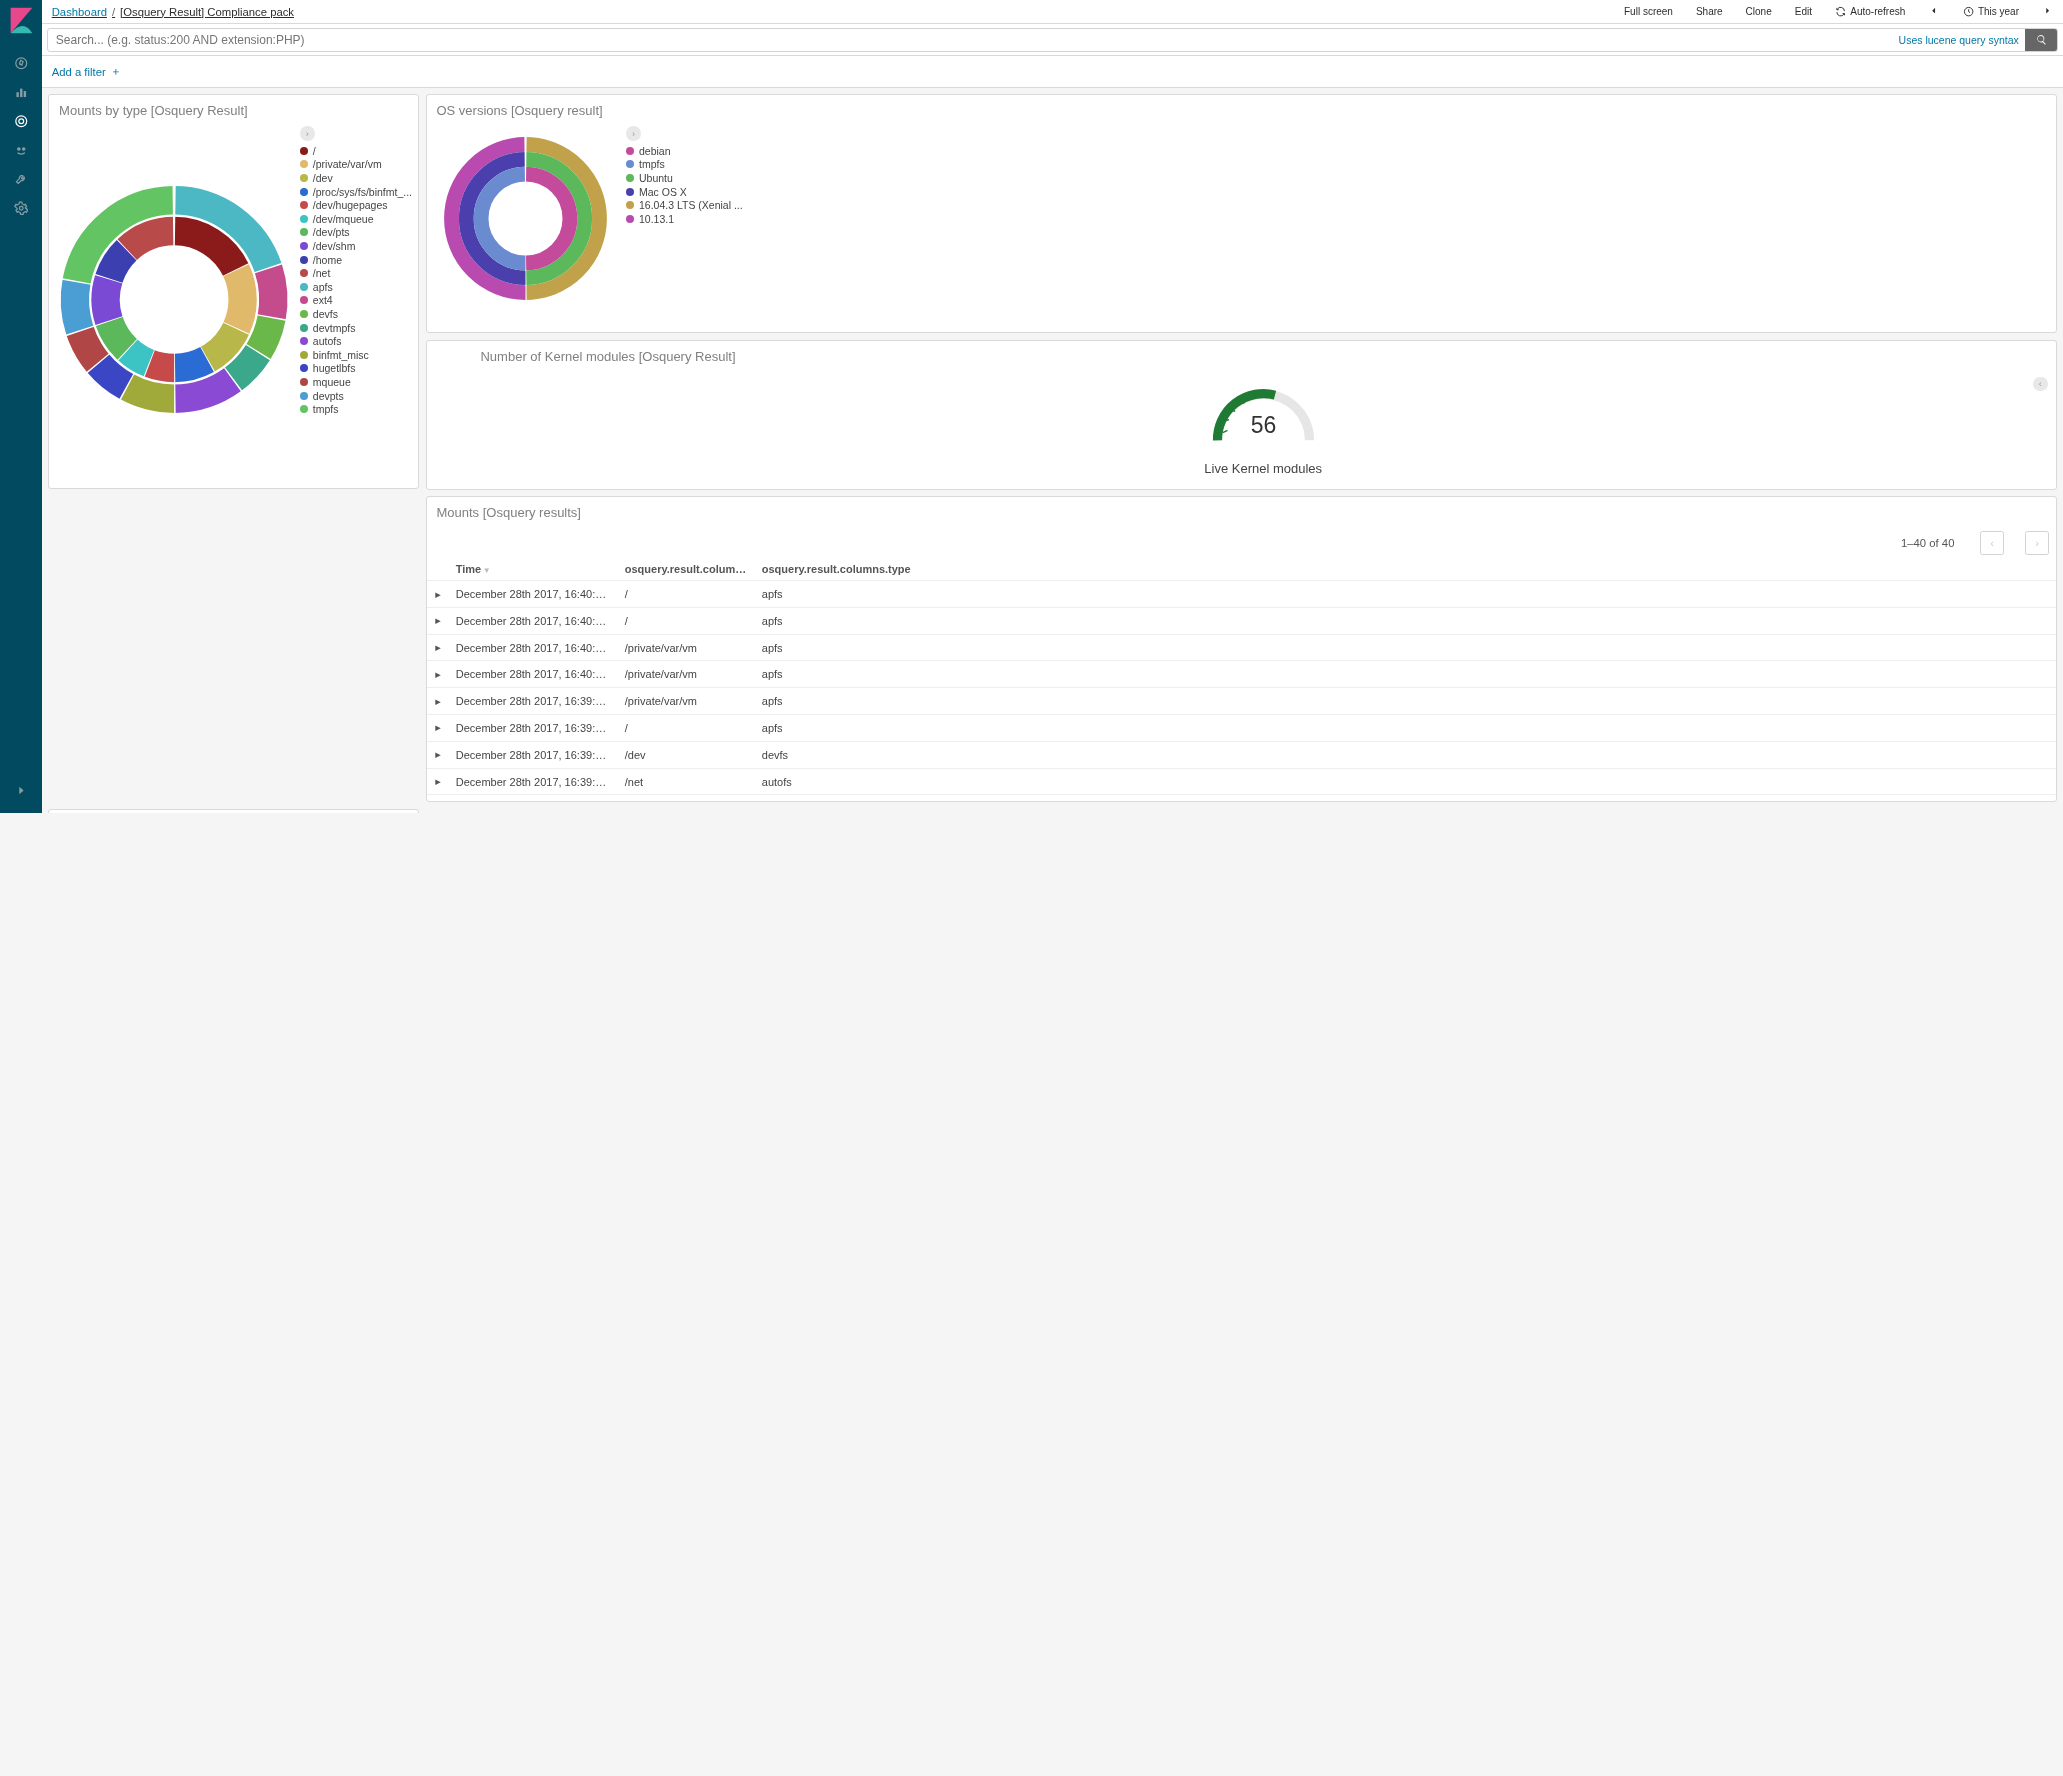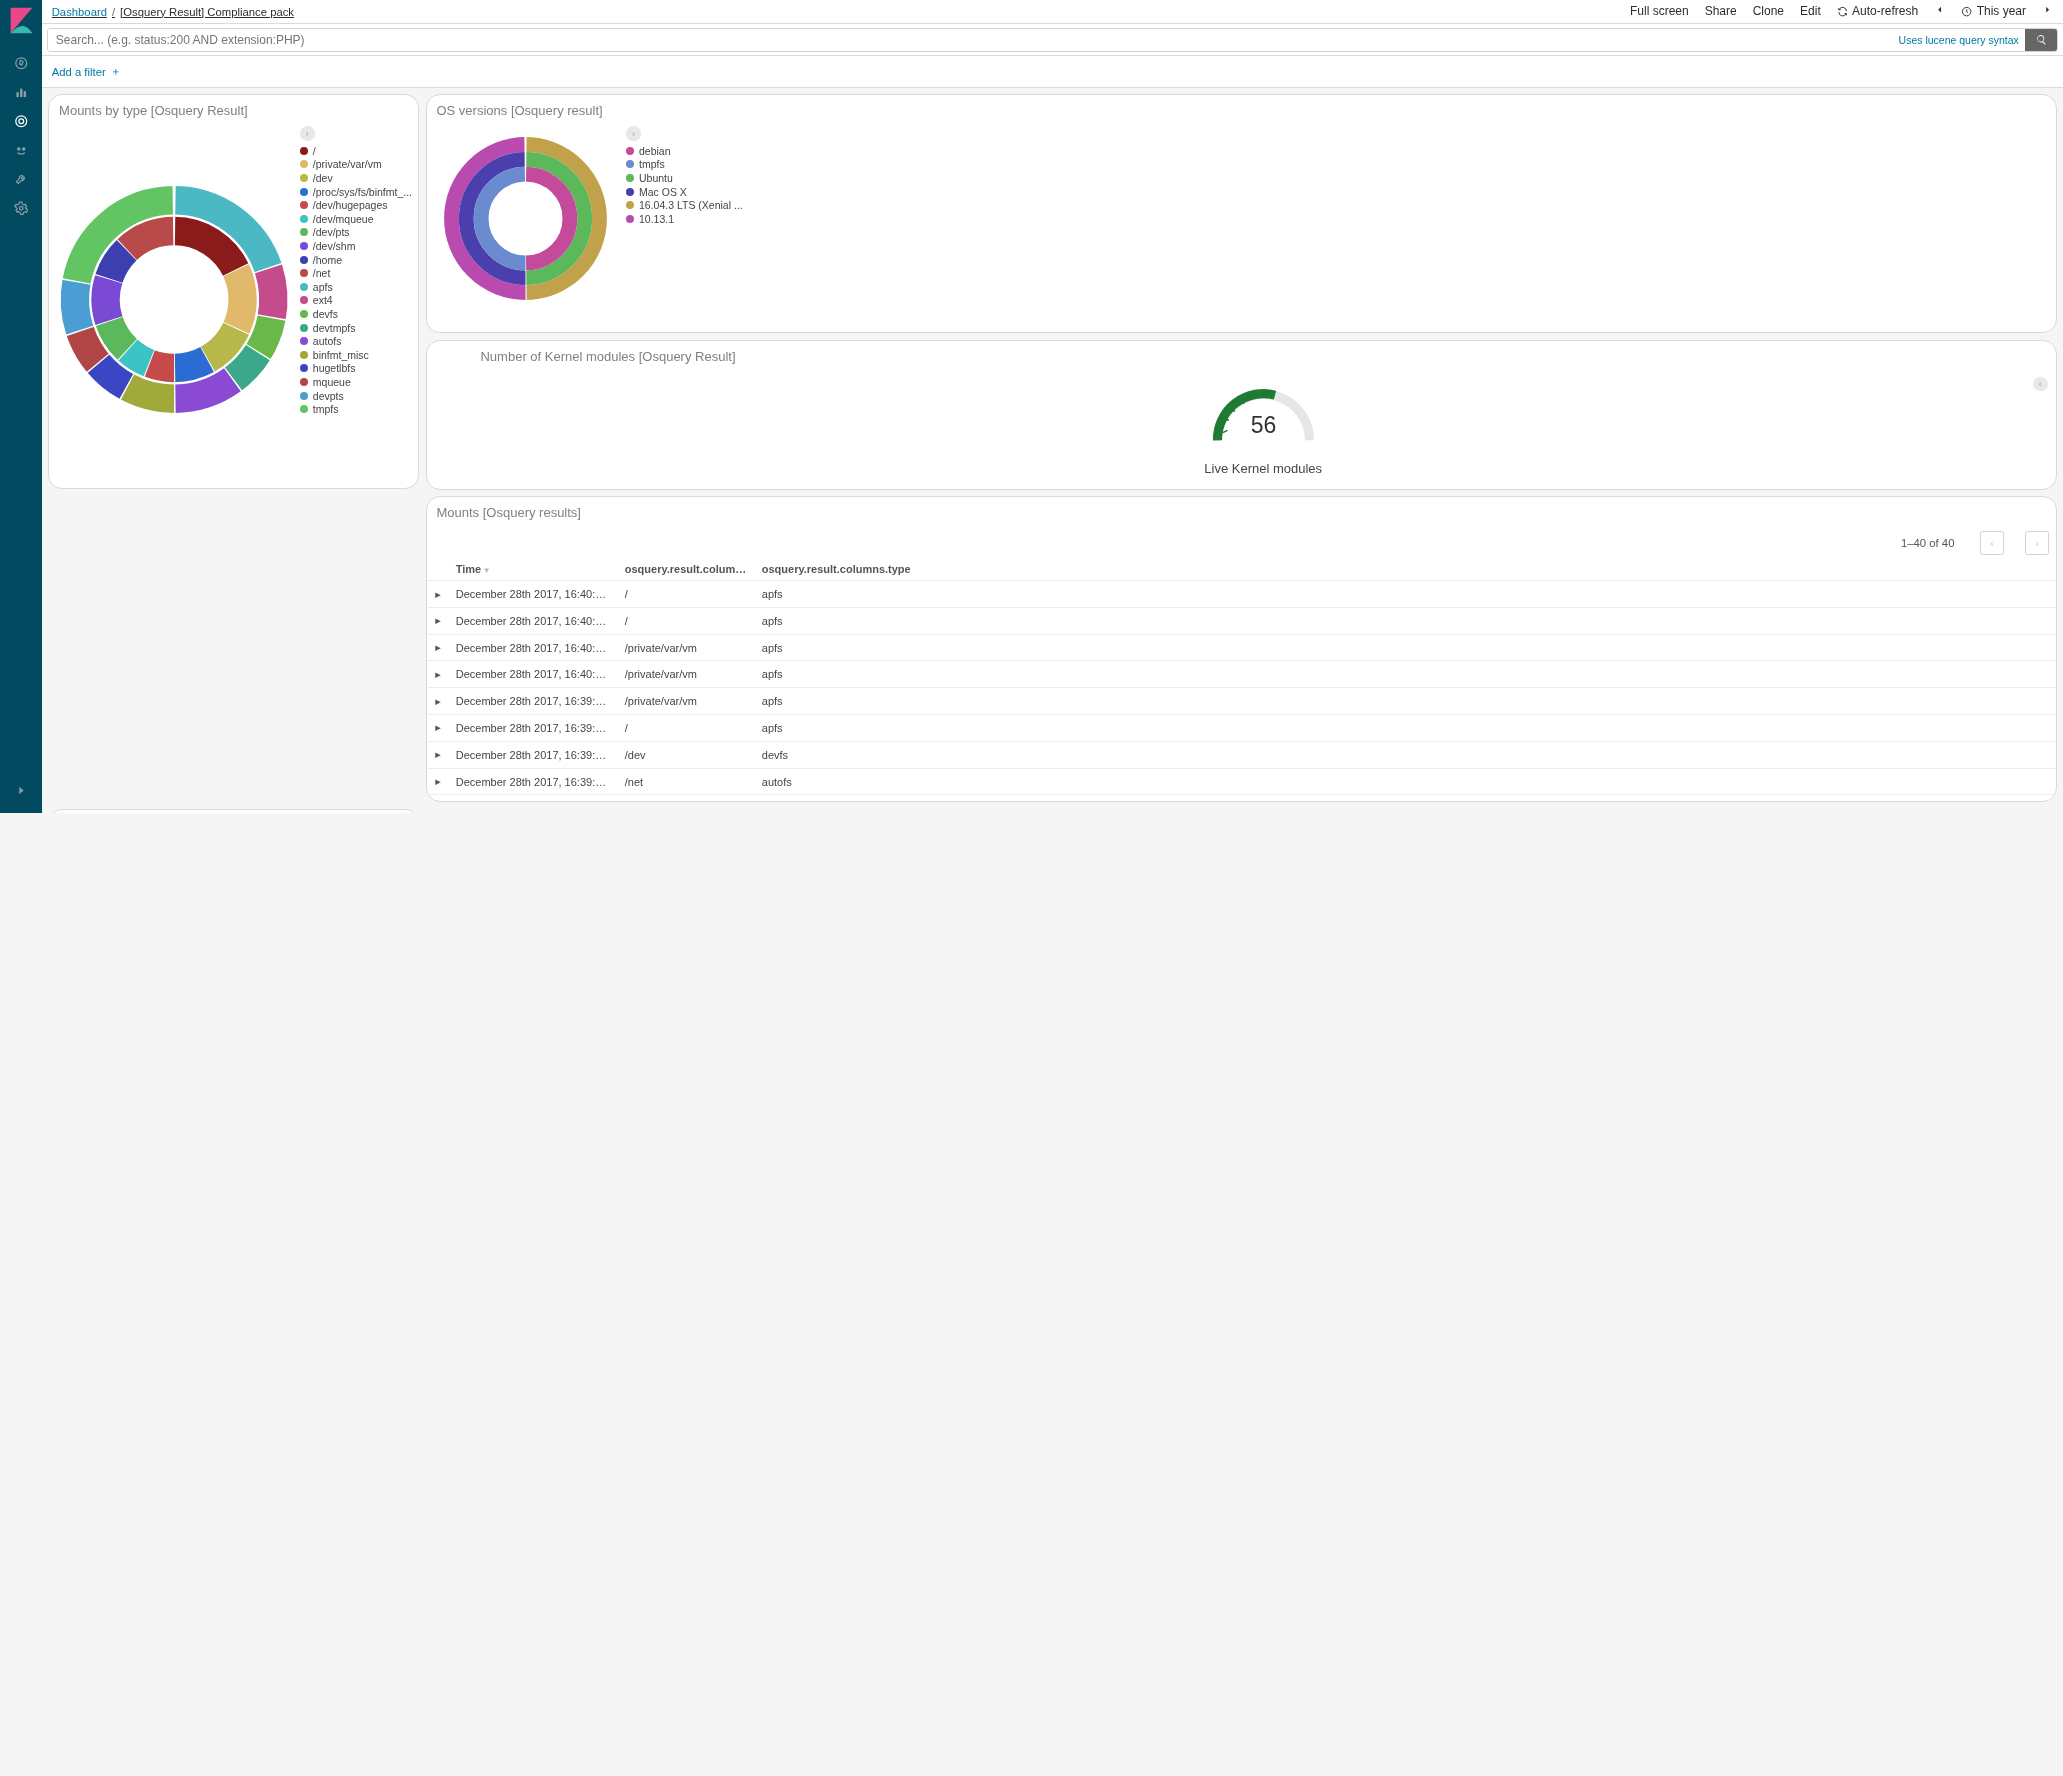--- a/index.html
+++ b/index.html
@@ -46,21 +46,21 @@
     align-items: center;
     padding: 0 9.7px;
     border-bottom: 0.8px solid #d9d9d9;
     font-size: 11.3px;
   }
   .breadcrumb { display:flex; align-items:center; gap: 5px; text-decoration: underline; }
   .breadcrumb a { color: #0079a5; text-decoration: none; }
   .breadcrumb .sep { color: #666; }
   .breadcrumb .cur { color: #2d2d2d; }
   .top-actions { margin-left: auto; display: flex; align-items:center; gap: 16px; }
-  .top-actions .act { color: #2d2d2d; cursor:pointer; font-size:12px; }
+  .top-actions .act { color: #2d2d2d; cursor:pointer; font-size:10px;margin-left:7px; }
   .top-actions .icn { display:inline-flex; align-items:center; gap:4px; }
   .top-actions svg { width:11.3px; height:11.3px; }
   .topbar2 {
     height: 32px; background:#fff; display:flex; align-items:center;
     padding: 0 4.8px; border-bottom:0.8px solid #d9d9d9;
   }
   .searchwrap {
     flex:1; height:24px; border:0.8px solid #d3d3d3; border-radius:3.2px;
     display:flex; align-items:center; overflow:hidden; background:#fff;
   }
@@ -78,21 +78,21 @@
     height: 32px; background:#fff; display:flex; align-items:center;
     padding: 0 9.7px; border-bottom:0.8px solid #d9d9d9;
   }
   .addfilter { color:#0079a5; cursor:pointer; display:flex; align-items:center; gap:4.8px; font-size:11.3px; }
   .content {
     flex:1; overflow:auto; padding:6.4px; background:#f5f5f5;
     display:grid; grid-template-columns: 371px 1fr; gap:6.4px;
     grid-auto-rows: min-content;
   }
   .panel {
-    background:#fff; border:0.8px solid #d9d9d9; border-radius:14px;
+    background:#fff; border:0.8px solid #d9d9d9; border-radius:3px;
     display:flex; flex-direction:column;
   }
   .panel-title {
     padding: 8px 9.7px; color:#808080; font-size:13px; font-weight:400;
   }
   .panel-body { flex:1; position:relative; padding: 0 6.4px 6.4px; }
   .os-panel { height: 239px; }
   .kernel-panel { height: 150px; padding-left: 44px; }
   .mounts-type-panel { grid-row: 1 / span 2; height: 395px; }
   .table-panel { height: 306px; }

